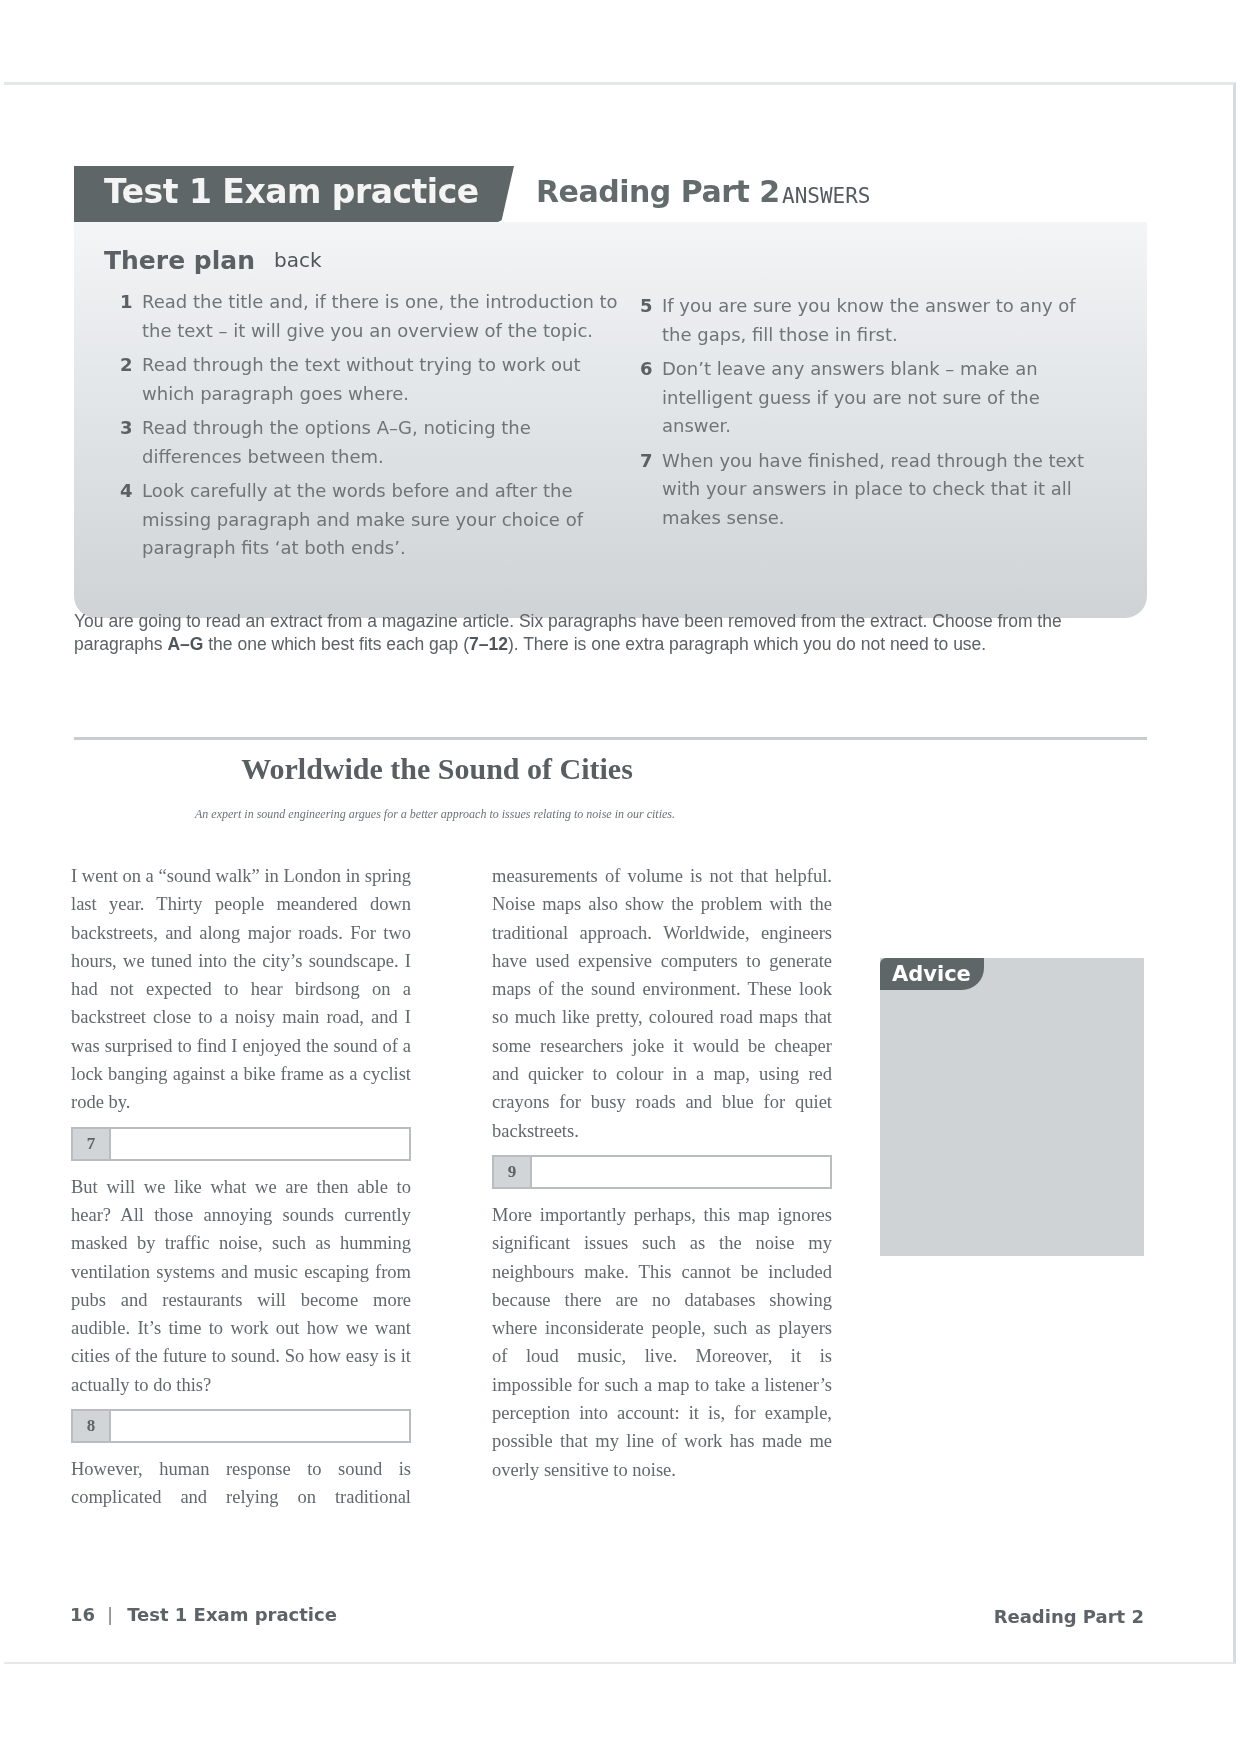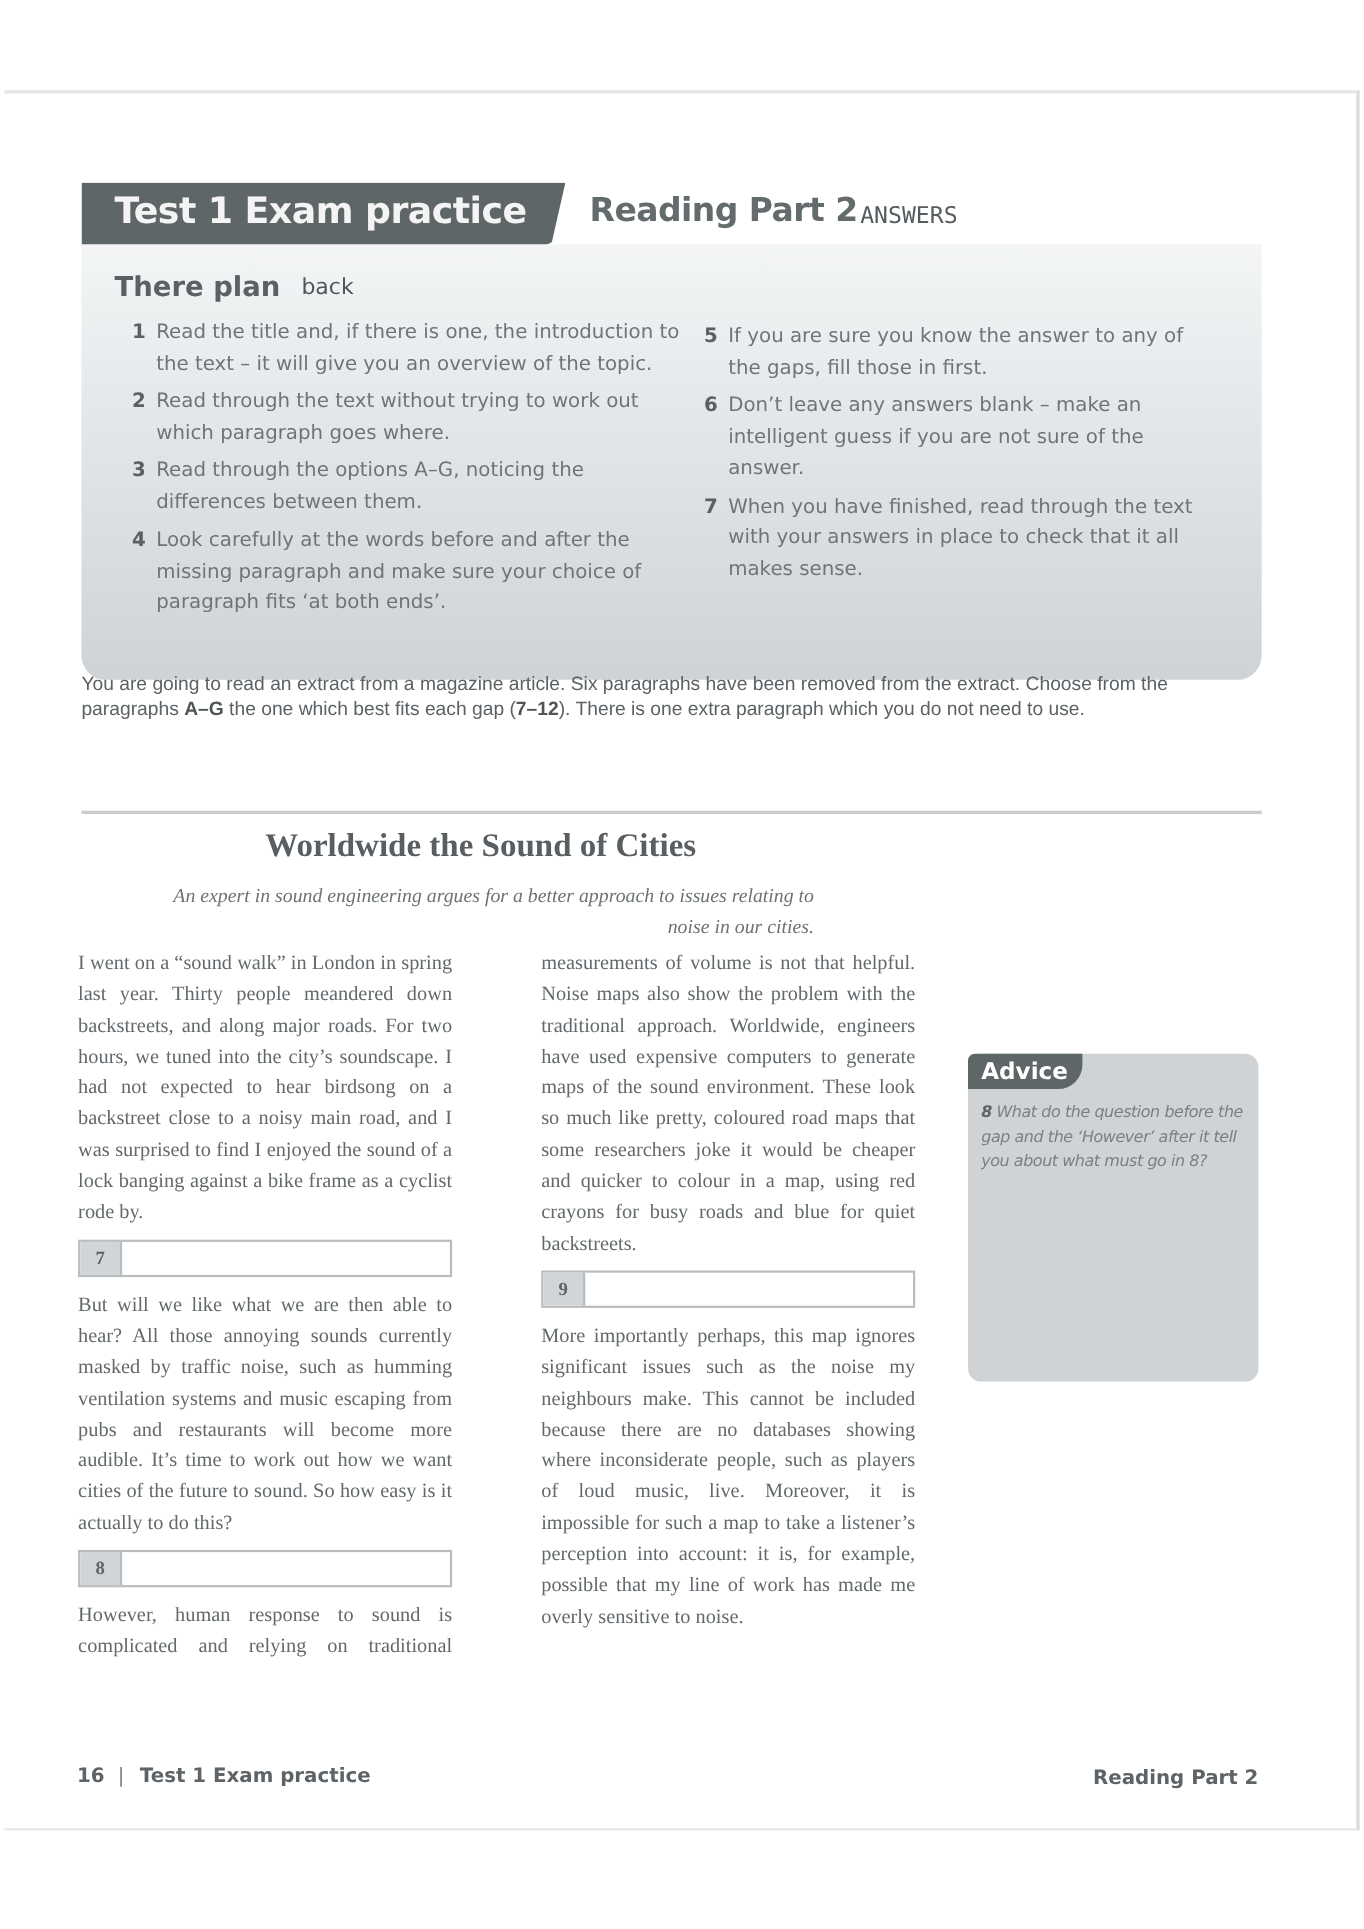--- a/index.html
+++ b/index.html
@@ -60,42 +60,42 @@
     .instructions b { color: #4f5558; }
     .divider {
       position: absolute; left: 74px; top: 737px; width: 1073px; height: 3px; background: #c9cdd0;
     }
     
     .article-title {
       position: absolute; left: 74px; top: 752px; width: 726px; text-align: center;
       font-family: "Liberation Serif", serif; font-weight: bold; font-size: 30px; color: #585e61;
     }
     .article-sub {
-      position: absolute; left: 130px; top: 800px; width: 610px; text-align: right;
-      font-family: "Liberation Serif", serif; font-style: italic; font-size: 18px; line-height: 28px; color: #6c7275;
+      position: absolute; left: 130px; top: 800px; width: 610px; text-align: center;
+      font-family: "Liberation Serif", serif; font-style: italic; font-size: 12px; line-height: 28px; color: #6c7275;
     }
     .col { position: absolute; width: 340px; font-family: "Liberation Serif", serif; font-size: 18.5px; line-height: 28.3px; color: #62686b; text-align: justify; }
     .col p { margin: 0; }
     .col1 { left: 71px; top: 862px; }
     .col2 { left: 444px; top: 862px; margin-left: 48px; }
     .gap {
       position: relative; height: 34px; border: 2px solid #b9bdc0; background: #fff; margin: 10px 0 12px 0;
       box-sizing: border-box;
     }
     .gap-num {
       position: absolute; left: 0; top: 0; width: 36px; height: 100%; background: #d2d5d7;
       border-right: 2px solid #b9bdc0; text-align: center; line-height: 30px;
       font-family: "Liberation Serif", serif; font-weight: bold; font-size: 17px; color: #5d6366;
     }
     .gap-input { position: absolute; left: 38px; right: 0; top: 0; bottom: 0; border: none; background: transparent; outline: none; }
 
     
     .advice {
       position: absolute; left: 880px; top: 958px; width: 264px; height: 298px;
-      background: #cfd3d6; border-radius: 12px;
+      background: #cfd3d6; border-radius: 0;
     }
     .advice-head {
       position: absolute; left: 0; top: 0; width: 104px; height: 32px; background: #5f6668;
       border-radius: 6px 0 22px 0; color: #fff;
       font-family: "DejaVu Sans", sans-serif; font-weight: bold; font-size: 21px; line-height: 32px; padding-left: 12px; box-sizing: border-box;
     }
     .advice-body { position: absolute; left: 12px; top: 42px; width: 244px; }
     .advice-item { font-family: "DejaVu Sans", sans-serif; font-style: italic; font-size: 14.5px; line-height: 22.5px; color: #7a8083; margin-bottom: 10px; letter-spacing: -0.4px; }
     .advice-item b { color: #5d6366; }
 
@@ -184,20 +184,19 @@
   <div class="gap">
     <span class="gap-num">9</span>
     <input class="gap-input" type="text" value="" style="">
   </div>
   <p>More importantly perhaps, this map ignores significant issues such as the noise my neighbours make. This cannot be included because there are no databases showing where inconsiderate people, such as players of loud music, live. Moreover, it is impossible for such a map to take a listener’s perception into account: it is, for example, possible that my line of work has made me overly sensitive to noise.</p>
 </div>
 
 <div class="advice">
   <div class="advice-head">Advice</div>
   <div class="advice-body">
-    <div class="advice-item"><b>8</b><span> What do the question before the gap and the ‘However’ after it tell you about what must go in 8?</span></div>
   </div>
 </div>
 
 <div class="footer-left">
   <span>16</span><span class="sep">|</span><span>Test 1  Exam practice</span>
 </div>
 <div class="footer-right">Reading Part 2</div>
 
 </body></html>

